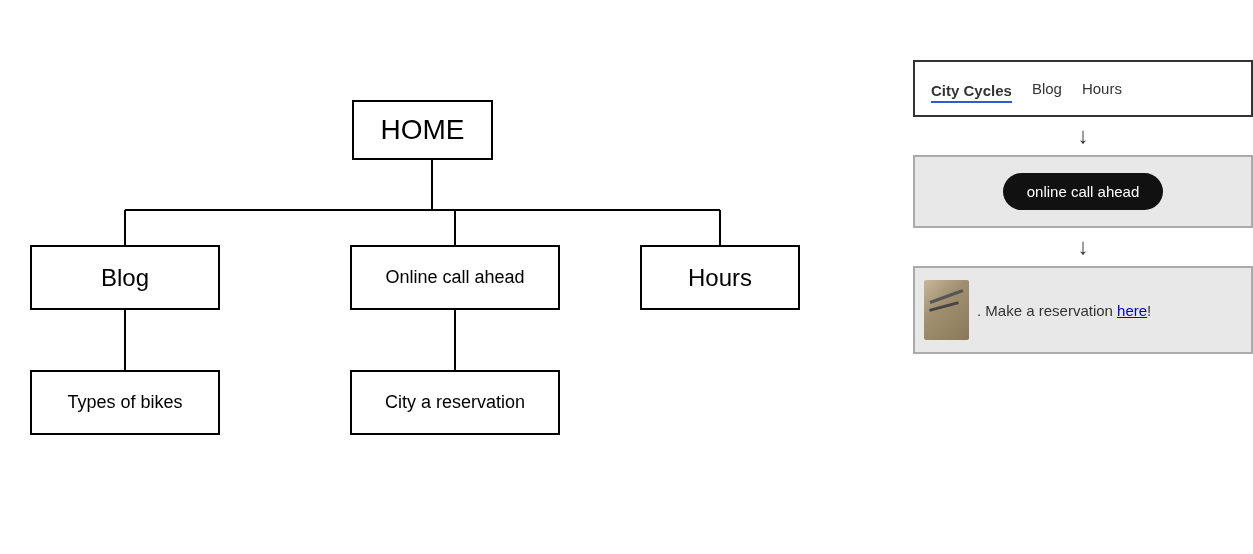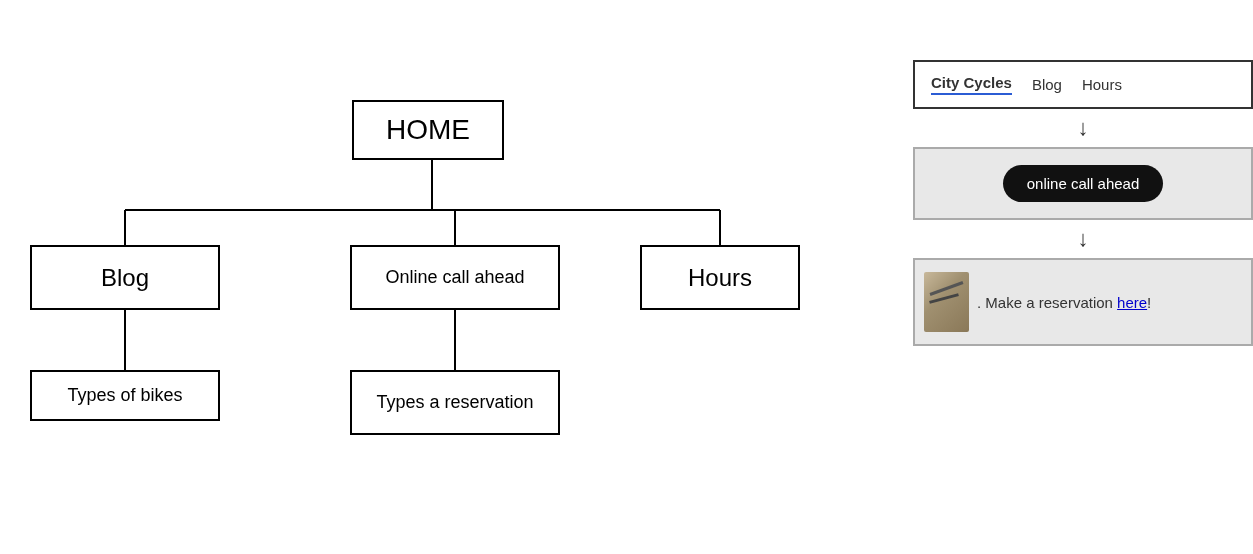--- a/index.html
+++ b/index.html
@@ -19,21 +19,21 @@
       top: 0;
       width: 820px;
       height: 554px;
     }
 
     
     .node-home {
       position: absolute;
       left: 352px;
       top: 100px;
-      width: 152px;
+      width: 141px;
       height: 60px;
       border: 2px solid #000;
       display: flex;
       align-items: center;
       justify-content: center;
       font-size: 28px;
       font-weight: 400;
       background: #fff;
     }
 
@@ -82,21 +82,21 @@
       font-size: 24px;
       background: #fff;
     }
 
     
     .node-types {
       position: absolute;
       left: 30px;
       top: 370px;
       width: 190px;
-      height: 51px;
+      height: 65px;
       border: 2px solid #000;
       display: flex;
       align-items: center;
       justify-content: center;
       font-size: 18px;
       background: #fff;
       text-align: center;
     }
 
     
@@ -141,20 +141,21 @@
       align-items: center;
       gap: 20px;
     }
 
     .nav-item-city {
       font-size: 15px;
       font-weight: bold;
       color: #333;
       border-bottom: 2px solid #2b5cd4;
       padding-bottom: 2px;
+      margin-top: 8px;
     }
 
     .nav-item {
       font-size: 15px;
       color: #333;
     }
 
     .arrow-down {
       text-align: center;
       font-size: 22px;
@@ -273,21 +274,21 @@
 
   <div class="node-hours">
     <span>Hours</span>
   </div>
 
   <div class="node-types">
     <span>Types of bikes</span>
   </div>
 
   <div class="node-reservation">
-    <span>Types a reservation</span>
+    <span>City a reservation</span>
   </div>
 
 </div>
 
 <div class="right-section">
 
   <div class="ui-navbar">
     <span class="nav-item-city">City Cycles</span>
     <span class="nav-item">Blog</span>
     <span class="nav-item">Hours</span>

